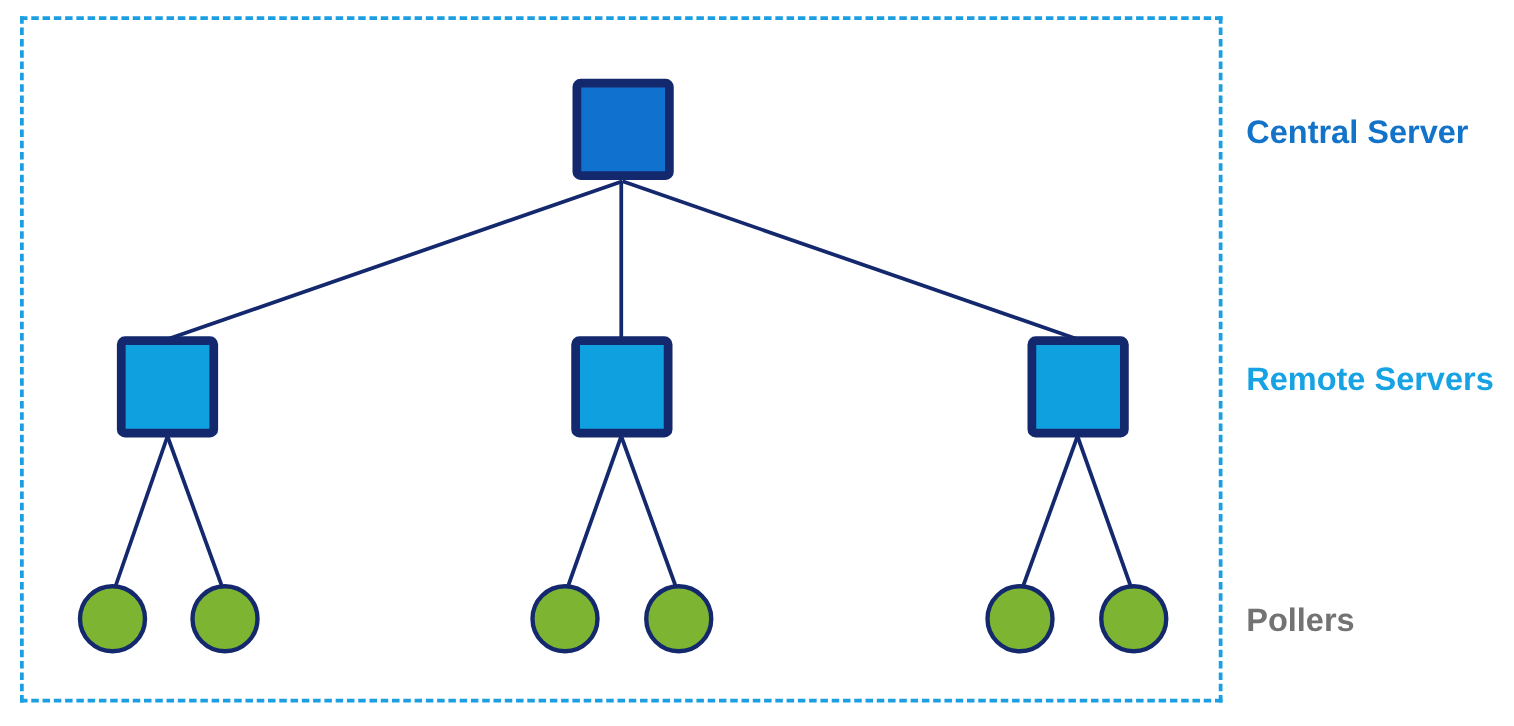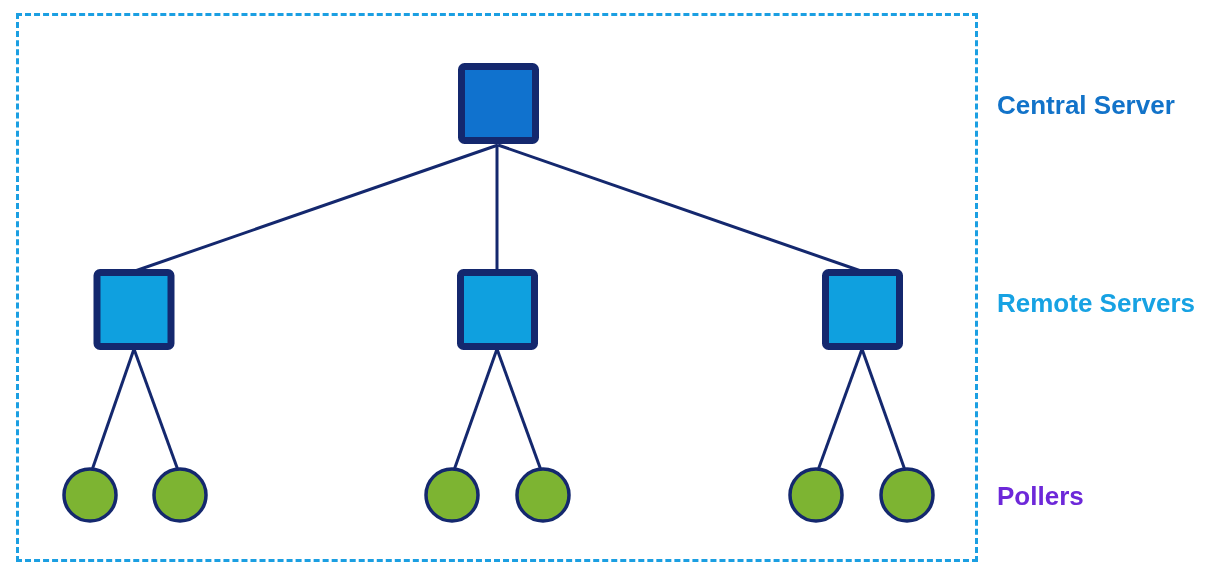--- a/index.html
+++ b/index.html
@@ -78,15 +78,15 @@
       <circle cx="543" cy="495" r="26" stroke-width="3.5" fill="#7db432" stroke="#14286e"></circle>
       <circle cx="816" cy="495" r="26" stroke-width="3.5" fill="#7db432" stroke="#14286e"></circle>
       <circle cx="907" cy="495" r="26" stroke-width="3.5" fill="#7db432" stroke="#14286e"></circle>
     </g>
   </svg>
 
   <div class="tier-label label-central" style="color: rgb(18, 115, 201);">Central Server</div>
 
   <div class="tier-label label-remote" style="color: rgb(23, 162, 227);">Remote Servers</div>
 
-  <div class="tier-label label-pollers" style="color: #6d28d9;">Pollers</div>
+  <div class="tier-label label-pollers" style="color: #737373;">Pollers</div>
 
 </div>
 
 </body></html>

